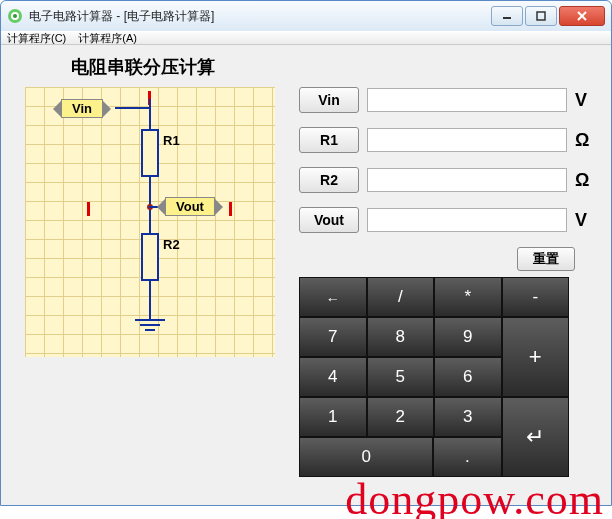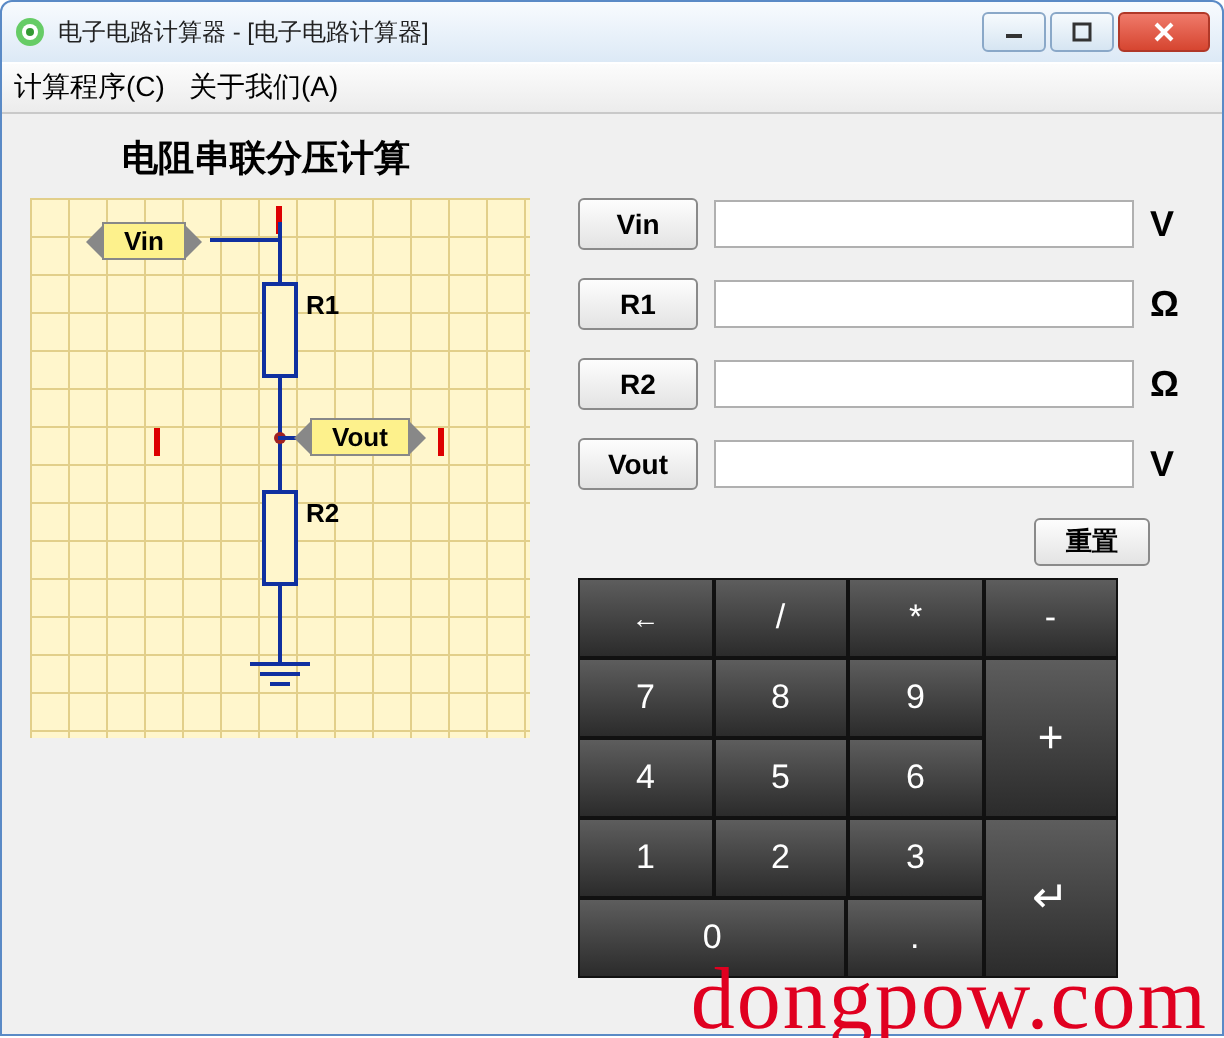--- a/index.html
+++ b/index.html
@@ -6,24 +6,24 @@
 body { font-family: "Microsoft YaHei", "SimSun", Arial, sans-serif; background: #fff; width: 612px; height: 519px; overflow: hidden; position: relative; }
 
 .window { width: 612px; border: 1px solid #5a8ac6; background: linear-gradient(#eaf3fb, #d8e8f5); border-radius: 6px 6px 0 0; }
 .titlebar { height: 30px; display: flex; align-items: center; padding: 0 6px; background: linear-gradient(#f8fbfe, #dce9f6); border-radius: 6px 6px 0 0; }
 .titlebar .app-icon { width: 16px; height: 16px; margin-right: 6px; }
 .titlebar .title { font-size: 12px; color: #222; flex: 1; }
 .win-btns { display: flex; gap: 2px; }
 .win-btn { width: 32px; height: 20px; border: 1px solid #8aa8c8; border-radius: 3px; background: linear-gradient(#f6fafd,#d6e5f2); display: flex; align-items: center; justify-content: center; font-size: 11px; color: #333; }
 .win-btn.close { width: 46px; background: linear-gradient(#ef7a6a,#d64530); color: #fff; border-color: #b03828; font-weight: bold; }
 
-.menubar { height: 26px; background: linear-gradient(#fcfcfc,#ececec); border-top: 1px solid #fff; border-bottom: 1px solid #c9c9c9; display: flex; align-items: center; padding: 0 6px; font-size: 14px; gap: 12px; }
+.menubar { height: 14px; background: linear-gradient(#fcfcfc,#ececec); border-top: 1px solid #fff; border-bottom: 1px solid #c9c9c9; display: flex; align-items: center; padding: 0 6px; font-size: 11px; gap: 12px; }
 .menubar .menu-item { cursor: default; }
 
-.client { background: #f0f0f0; padding: 10px 14px 8px 14px; height: 460px; }
+.client { background: #f0f0f0; padding: 10px 14px 8px 24px; height: 460px; }
 .heading { font-size: 18px; font-weight: bold; margin: 0 0 8px 46px; }
 
 .content-row { display: flex; gap: 24px; }
 
 .circuit { width: 250px; height: 270px; background: #fff6cc; position: relative; }
 .grid-bg { position: absolute; inset: 0; background-image: linear-gradient(#e2cf8a 1px, transparent 1px), linear-gradient(90deg,#e2cf8a 1px,transparent 1px); background-size: 19px 19px; }
 .wire-v { position: absolute; left: 124px; top: 12px; width: 2px; height: 220px; background: #1030a0; }
 .resistor { position: absolute; left: 116px; width: 18px; height: 48px; border: 2px solid #1030a0; background: #fff6cc; }
 .res1 { top: 42px; }
 .res2 { top: 146px; }
@@ -94,21 +94,21 @@
           <svg width="10" height="10">
             <line x1="1" y1="1" x2="9" y2="9" stroke="#fff" stroke-width="2"></line>
             <line x1="9" y1="1" x2="1" y2="9" stroke="#fff" stroke-width="2"></line>
           </svg>
         </div>
     </div>
   </div>
 
   <div class="menubar">
     <span class="menu-item">计算程序(C)</span>
-    <span class="menu-item">关于我们(A)</span>
+    <span class="menu-item">计算程序(A)</span>
   </div>
 
   <div class="client">
     <div class="heading">电阻串联分压计算</div>
 
     <div class="content-row">
 
       <div class="circuit">
         <div class="grid-bg"></div>
         <div class="red-tick" style="left:123px;top:4px"></div>

